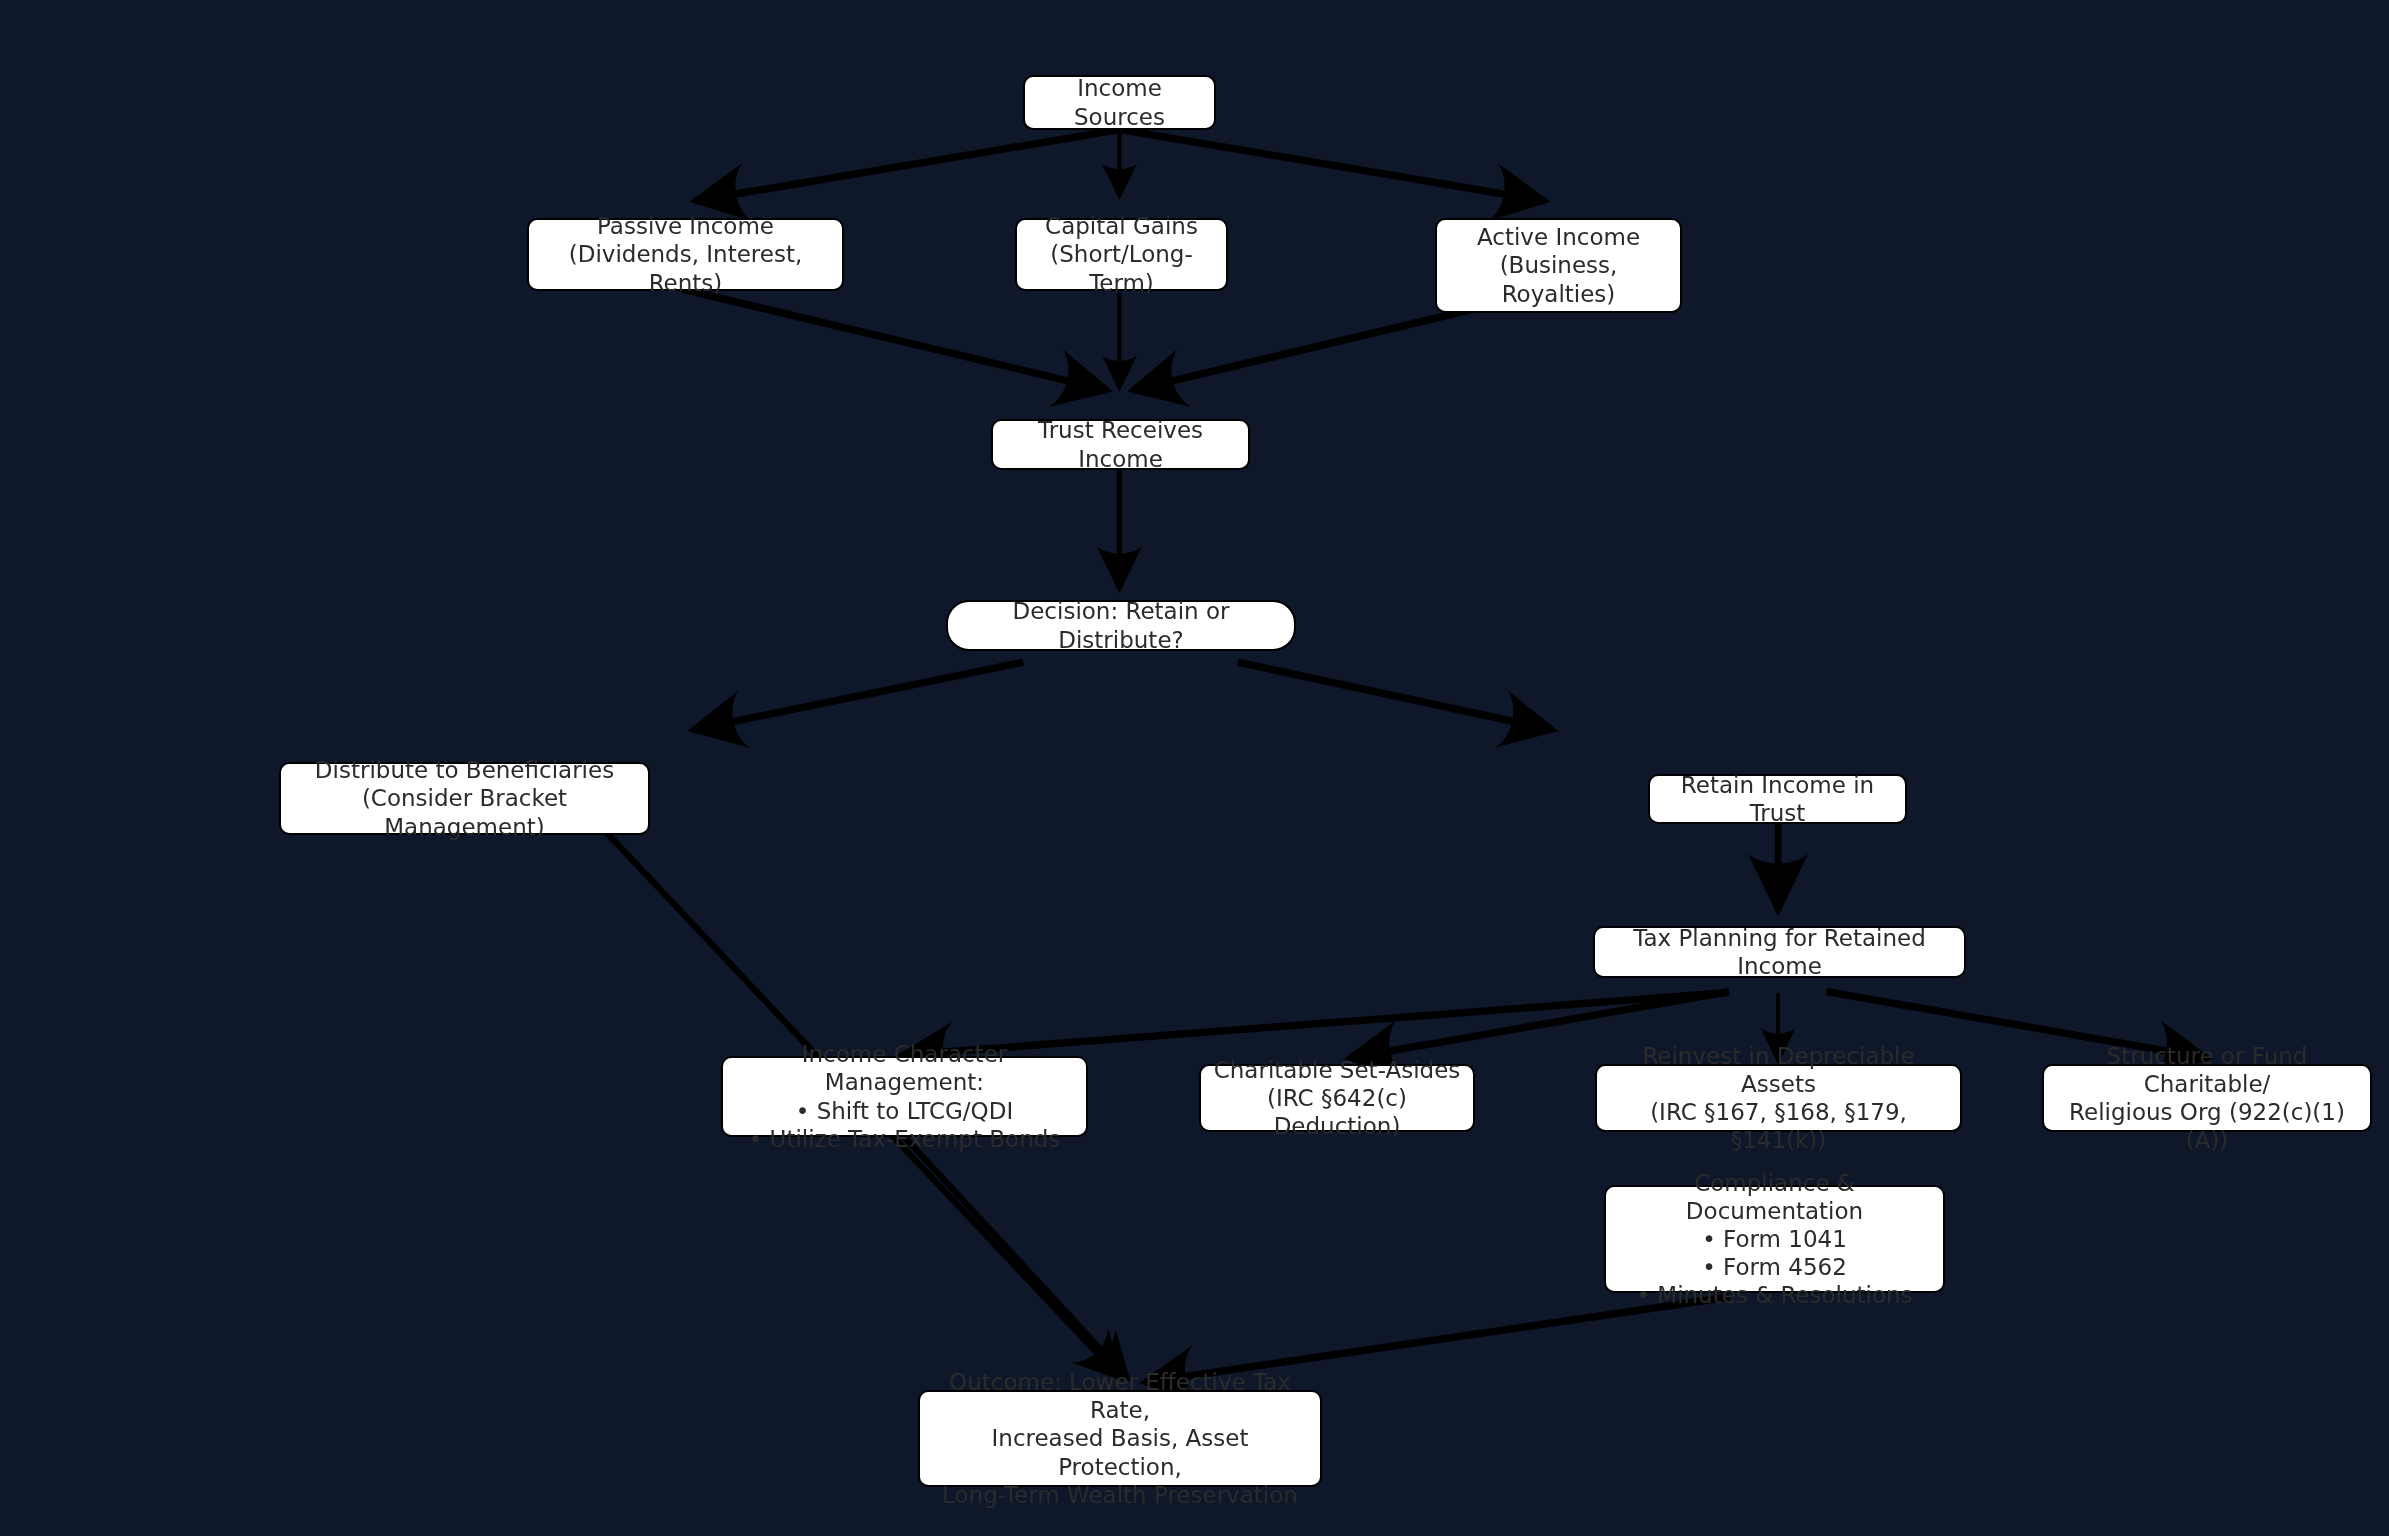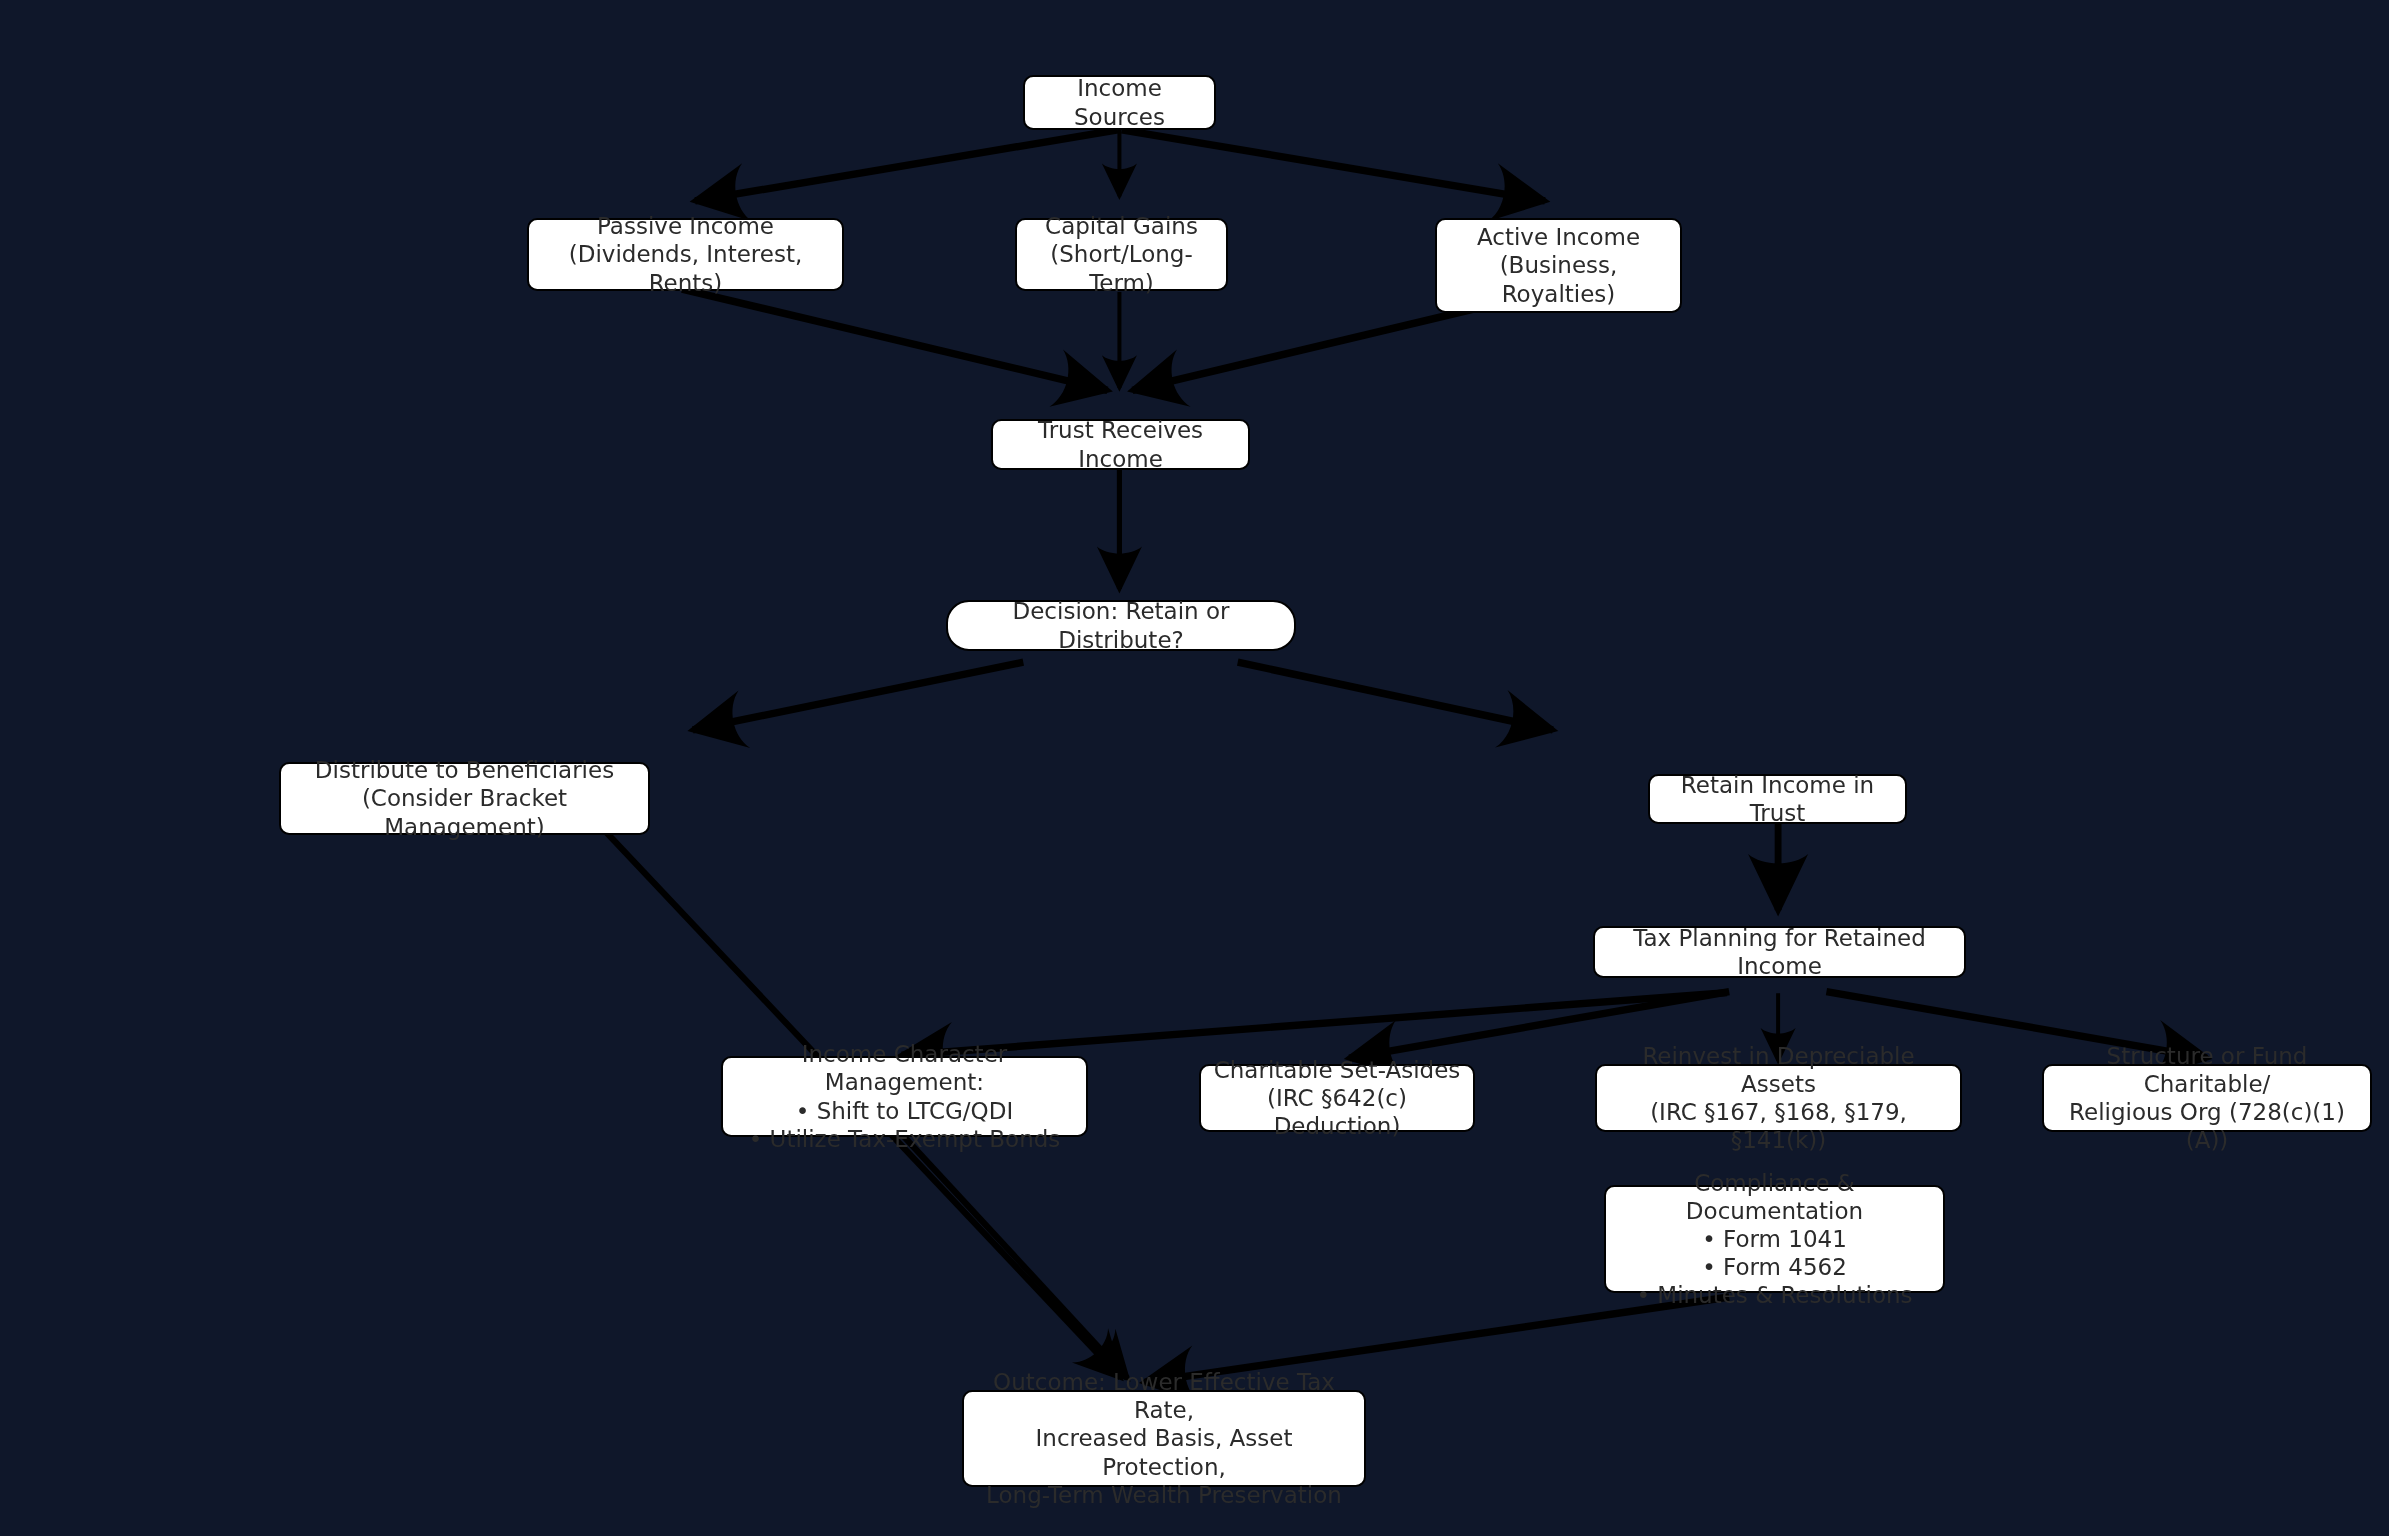--- a/index.html
+++ b/index.html
@@ -140,30 +140,30 @@
     <span class="ln">(IRC §642(c) Deduction)</span>
   </div>
 
   <div class="node" style="left:1595px; top:1064px; width:367px; height:68px; flex-direction:column;">
     <span class="ln">Reinvest in Depreciable Assets</span>
     <span class="ln">(IRC §167, §168, §179, §141(k))</span>
   </div>
 
   <div class="node" style="left:2042px; top:1064px; width:330px; height:68px; flex-direction:column;">
     <span class="ln">Structure or Fund Charitable/</span>
-    <span class="ln">Religious Org (728(c)(1)(A))</span>
+    <span class="ln">Religious Org (922(c)(1)(A))</span>
   </div>
 
   <div class="node" style="left:1604px; top:1185px; width:341px; height:108px; flex-direction:column;">
     <span class="ln">Compliance &amp; Documentation</span>
     <span class="ln">• Form 1041</span>
     <span class="ln">• Form 4562</span>
     <span class="ln">• Minutes &amp; Resolutions</span>
   </div>
 
-  <div class="node" style="left:918px; top:1390px; width:404px; height:97px; flex-direction:column;margin-left:44px;">
+  <div class="node" style="left:918px; top:1390px; width:404px; height:97px; flex-direction:column;">
     <span class="ln">Outcome: Lower Effective Tax Rate,</span>
     <span class="ln">Increased Basis, Asset Protection,</span>
     <span class="ln">Long-Term Wealth Preservation</span>
   </div>
 
 </div>
 
 
 </body></html>

